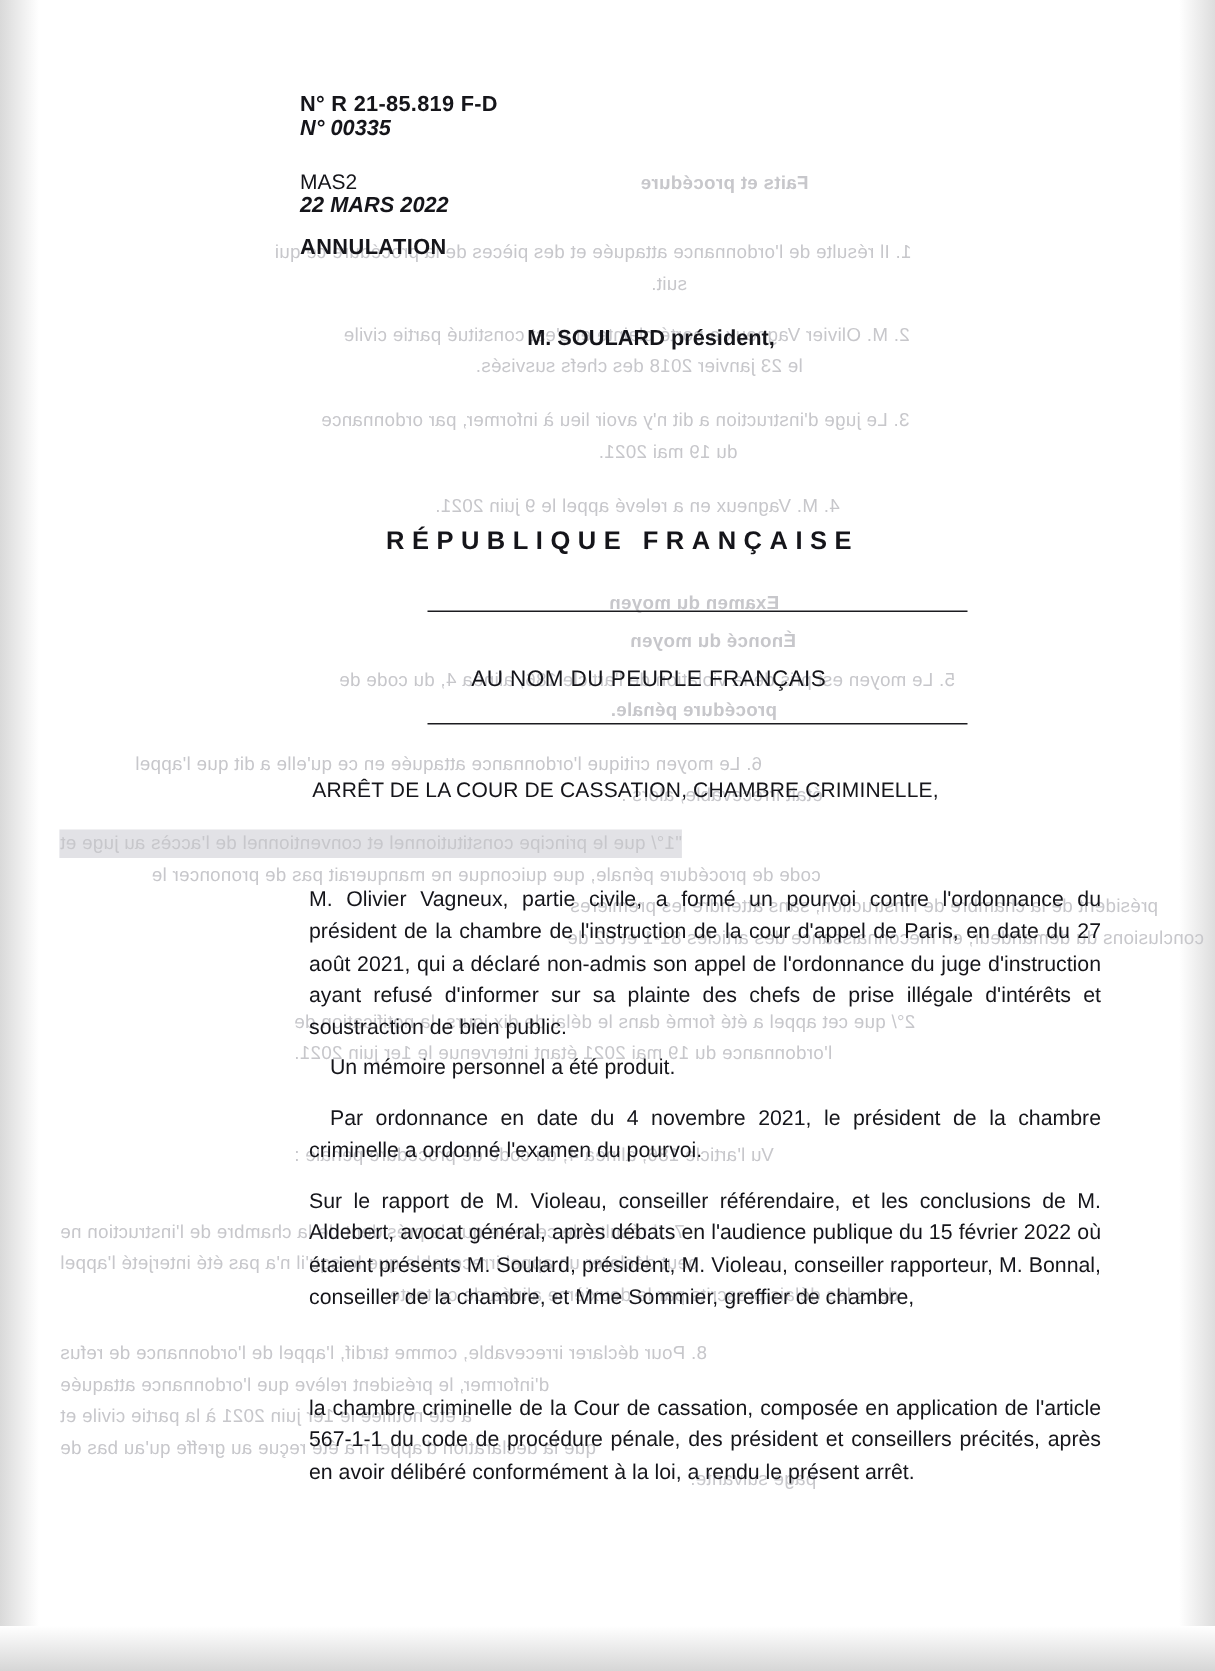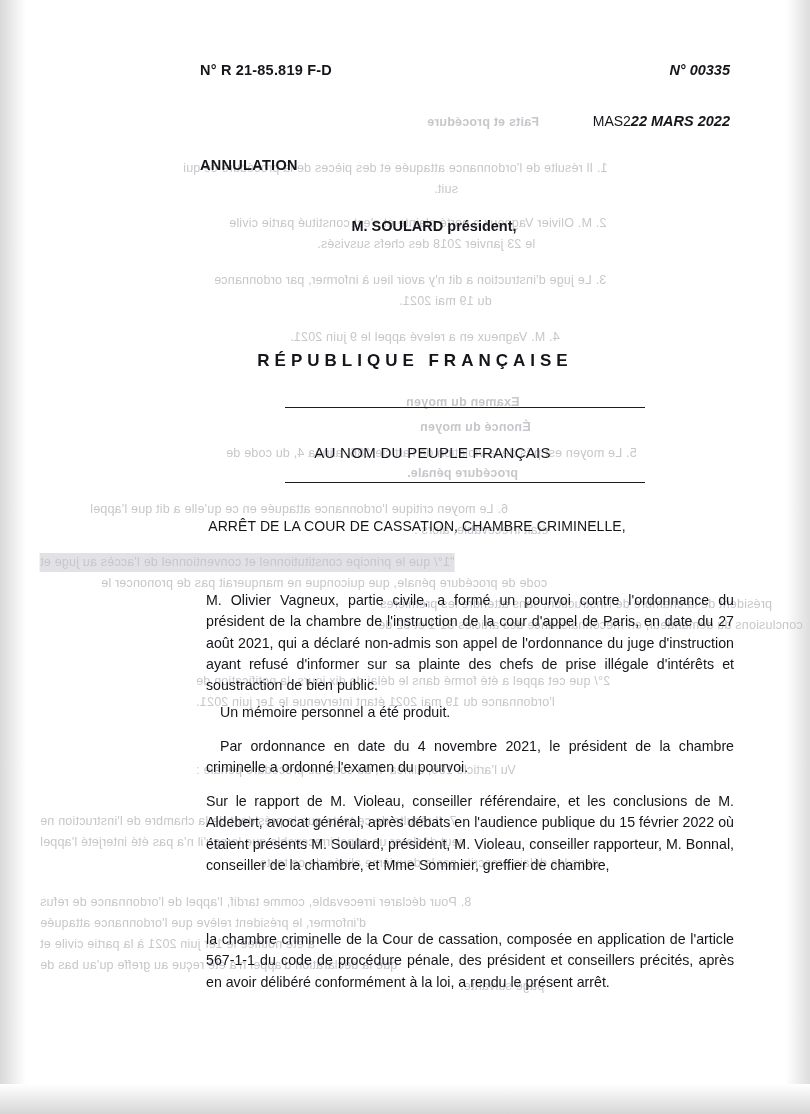--- a/index.html
+++ b/index.html
@@ -58,20 +58,21 @@
     height: 1114px;
   }
 
   .hdr-row {
     position: absolute;
     left: 200px;
     right: 80px;
     display: flex;
     justify-content: space-between;
     align-items: baseline;
+    flex-direction: column;
   }
   .strong {
     font-weight: bold;
     font-size: 14.5px;
     letter-spacing: 0.2px;
   }
   .num-right {
     font-weight: bold;
     font-size: 14.5px;
     font-style: italic;

